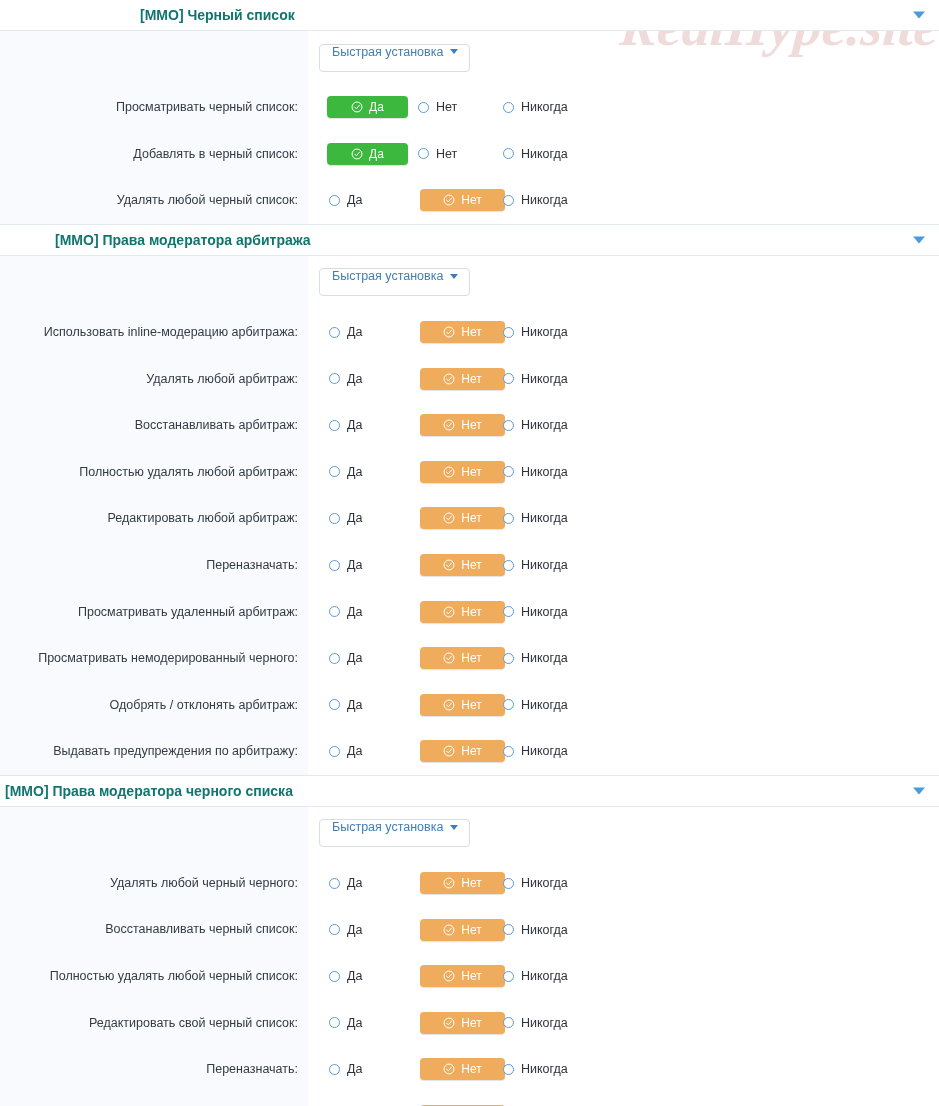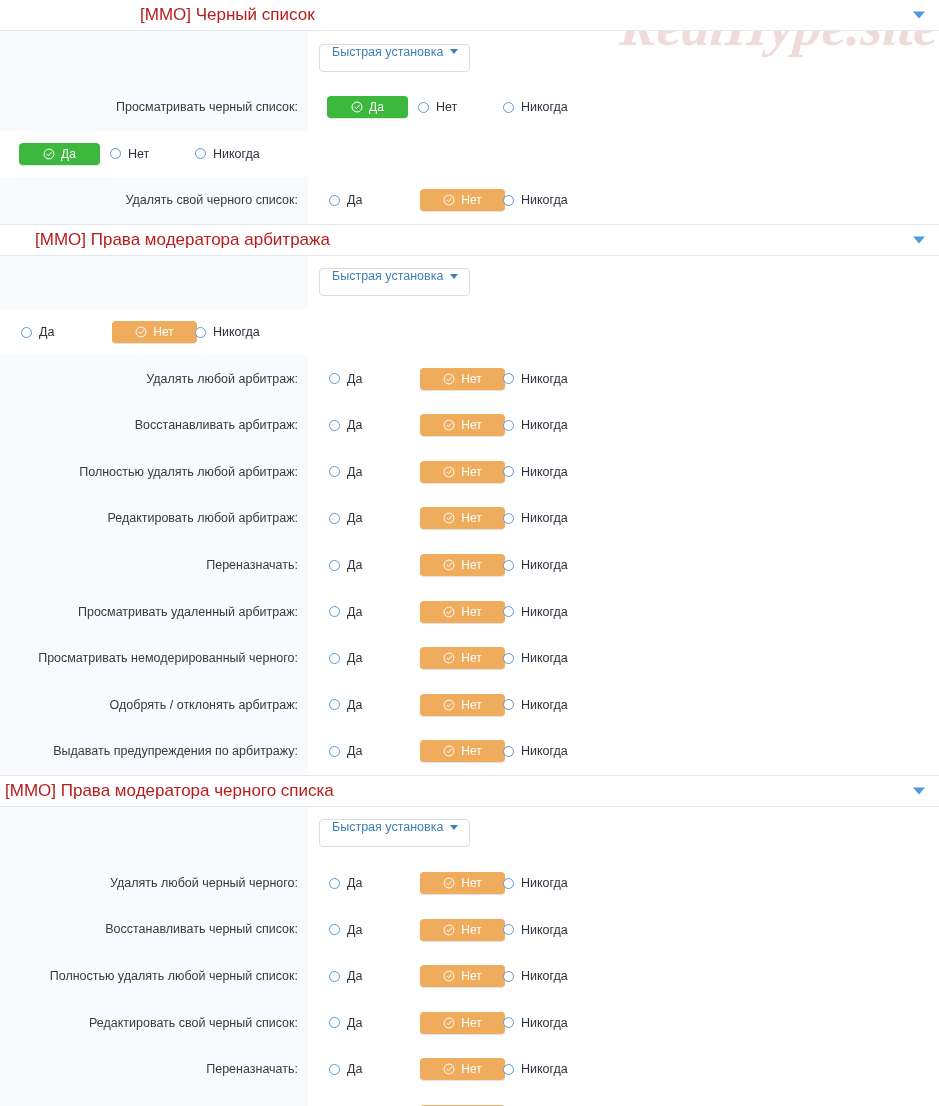--- a/index.html
+++ b/index.html
@@ -38,23 +38,23 @@
   .sect-header {
     position: relative;
     height: 31px;
     background: #ffffff;
     border-bottom: 1px solid #e2e8f0;
     display: flex;
     align-items: center;
     z-index: 6;
   }
   .sect-header .title {
-    font-size: 17px;
-    color: #b91c1c;
-    font-weight: normal;
+    font-size: 14px;
+    color: #0f766e;
+    font-weight: bold;
     white-space: nowrap;
   }
   .sect-header .caret {
     position: absolute;
     right: 14px;
     top: 50%;
     transform: translateY(-50%);
     width: 0; height: 0;
     border-left: 6px solid transparent;
     border-right: 6px solid transparent;
@@ -219,20 +219,23 @@
                   <span class="otxt">Нет</span>
                 </div>
                 <div class="opt c3">
                   <span class="radio"></span>
                   <span class="otxt">Никогда</span>
                 </div>
               </div>
             </div>
           </div>
           <div class="opt-row">
+            <div class="lbl-cell">
+              <span class="lbl-txt">Добавлять в черный список:</span>
+            </div>
             <div class="ctl-cell">
               <div class="optgroup">
                 <div class="opt sel c1 yes">
                   <svg class="check" viewBox="0 0 16 16" fill="none" xmlns="http://www.w3.org/2000/svg">
                     <circle cx="8" cy="8" r="6.6" stroke="#ffffff" stroke-width="1.3"></circle>
                     <path d="M5 8.2 L7.2 10.4 L11.2 5.6" stroke="#ffffff" stroke-width="1.3" stroke-linecap="round" stroke-linejoin="round"></path>
                   </svg>
                   <span class="otxt">Да</span>
                 </div>
                 <div class="opt c2">
@@ -241,21 +244,21 @@
                 </div>
                 <div class="opt c3">
                   <span class="radio"></span>
                   <span class="otxt">Никогда</span>
                 </div>
               </div>
             </div>
           </div>
           <div class="opt-row">
             <div class="lbl-cell">
-              <span class="lbl-txt">Удалять свой черного список:</span>
+              <span class="lbl-txt">Удалять любой черный список:</span>
             </div>
             <div class="ctl-cell">
               <div class="optgroup">
                 <div class="opt c1">
                   <span class="radio"></span>
                   <span class="otxt">Да</span>
                 </div>
                 <div class="opt sel c2 no">
                   <svg class="check" viewBox="0 0 16 16" fill="none" xmlns="http://www.w3.org/2000/svg">
                     <circle cx="8" cy="8" r="6.6" stroke="#ffffff" stroke-width="1.3"></circle>
@@ -267,34 +270,37 @@
                   <span class="radio"></span>
                   <span class="otxt">Никогда</span>
                 </div>
               </div>
             </div>
           </div>
         </div>
       </div>
       <div>
         <div class="sect-header">
-          <span class="title" style="margin-left:35px">[MMO] Права модератора арбитража</span>
+          <span class="title" style="margin-left:55px">[MMO] Права модератора арбитража</span>
           <span class="caret"></span>
         </div>
         <div class="sect-body">
           <div class="qs-row">
             <div class="lbl-cell"></div>
             <div class="ctl-cell">
               <div class="quickset">
                 <span>Быстрая установка</span>
                 <span class="dcaret"></span>
               </div>
             </div>
           </div>
           <div class="opt-row">
+            <div class="lbl-cell">
+              <span class="lbl-txt">Использовать inline-модерацию арбитража:</span>
+            </div>
             <div class="ctl-cell">
               <div class="optgroup">
                 <div class="opt c1">
                   <span class="radio"></span>
                   <span class="otxt">Да</span>
                 </div>
                 <div class="opt sel c2 no">
                   <svg class="check" viewBox="0 0 16 16" fill="none" xmlns="http://www.w3.org/2000/svg">
                     <circle cx="8" cy="8" r="6.6" stroke="#ffffff" stroke-width="1.3"></circle>
                     <path d="M5 8.2 L7.2 10.4 L11.2 5.6" stroke="#ffffff" stroke-width="1.3" stroke-linecap="round" stroke-linejoin="round"></path>

